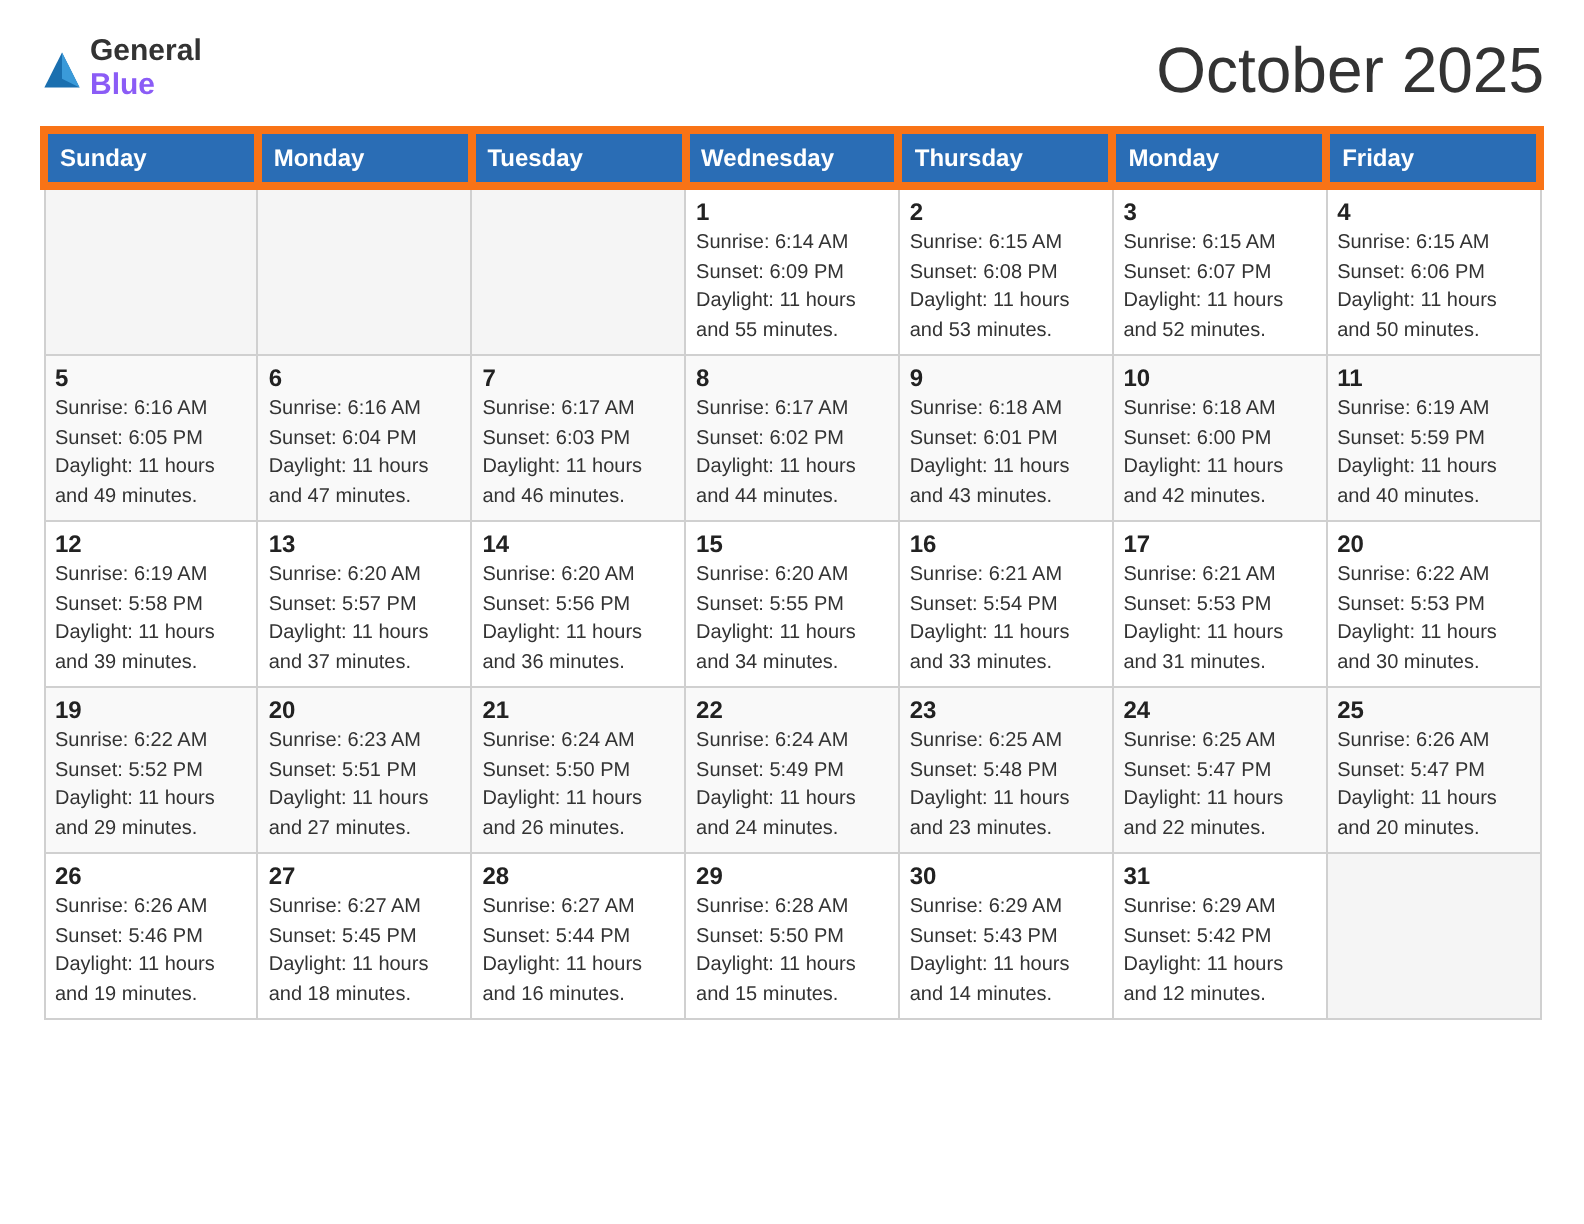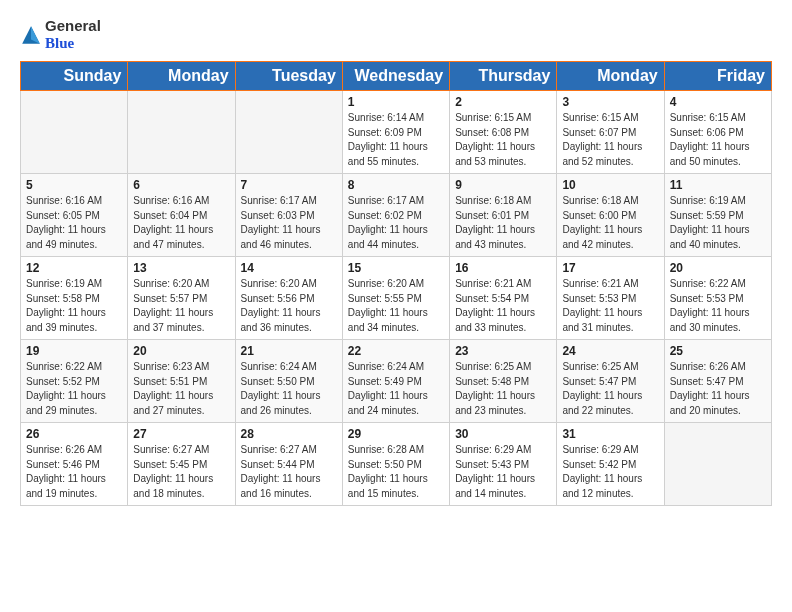--- a/index.html
+++ b/index.html
@@ -32,22 +32,21 @@
       line-height: 1.1;
     }
     .logo-general {
       font-size: 15px;
       font-weight: bold;
       color: #333;
     }
     .logo-blue {
       font-size: 15px;
       font-weight: bold;
-      color: #1d4ed8;
-      font-family: Liberation Serif, serif;
+      color: #8b5cf6;
     }
     .logo-icon {
       width: 22px;
       height: 22px;
       margin-right: 3px;
     }
     .title-block {
       text-align: right;
     }
     .month-title {
@@ -61,25 +60,25 @@
       color: #555;
     }
     .calendar-table {
       width: 100%;
       border-collapse: collapse;
       table-layout: fixed;
     }
     .calendar-table th {
       background: #2a6db5;
       color: #fff;
-      font-size: 16px;
+      font-size: 12px;
       font-weight: bold;
-      text-align: right;
+      text-align: left;
       padding: 5px 6px;
-      border: 1px solid #f97316;
+      border: 4px solid #f97316;
     }
     .calendar-table td {
       vertical-align: top;
       border: 1px solid #d0d0d0;
       padding: 4px 5px;
       height: 78px;
       font-size: 10px;
       color: #333;
       background: #fff;
     }
@@ -114,20 +113,21 @@
       <svg class="logo-icon" viewBox="0 0 40 40">
         <polygon points="20,4 36,36 4,36" fill="#1a6faf"></polygon>
         <polygon points="20,4 36,36 20,28" fill="#3a9ad9"></polygon>
       </svg>
       <div class="logo-text">
         <span class="logo-general">General</span>
         <span class="logo-blue">Blue</span>
       </div>
     </div>
     <div class="title-block">
+      <div class="month-title">October 2025</div>
     </div>
   </div>
 
   <table class="calendar-table">
     <thead>
       <tr>
         <th>Sunday</th>
         <th>Monday</th>
         <th>Tuesday</th>
         <th>Wednesday</th>

